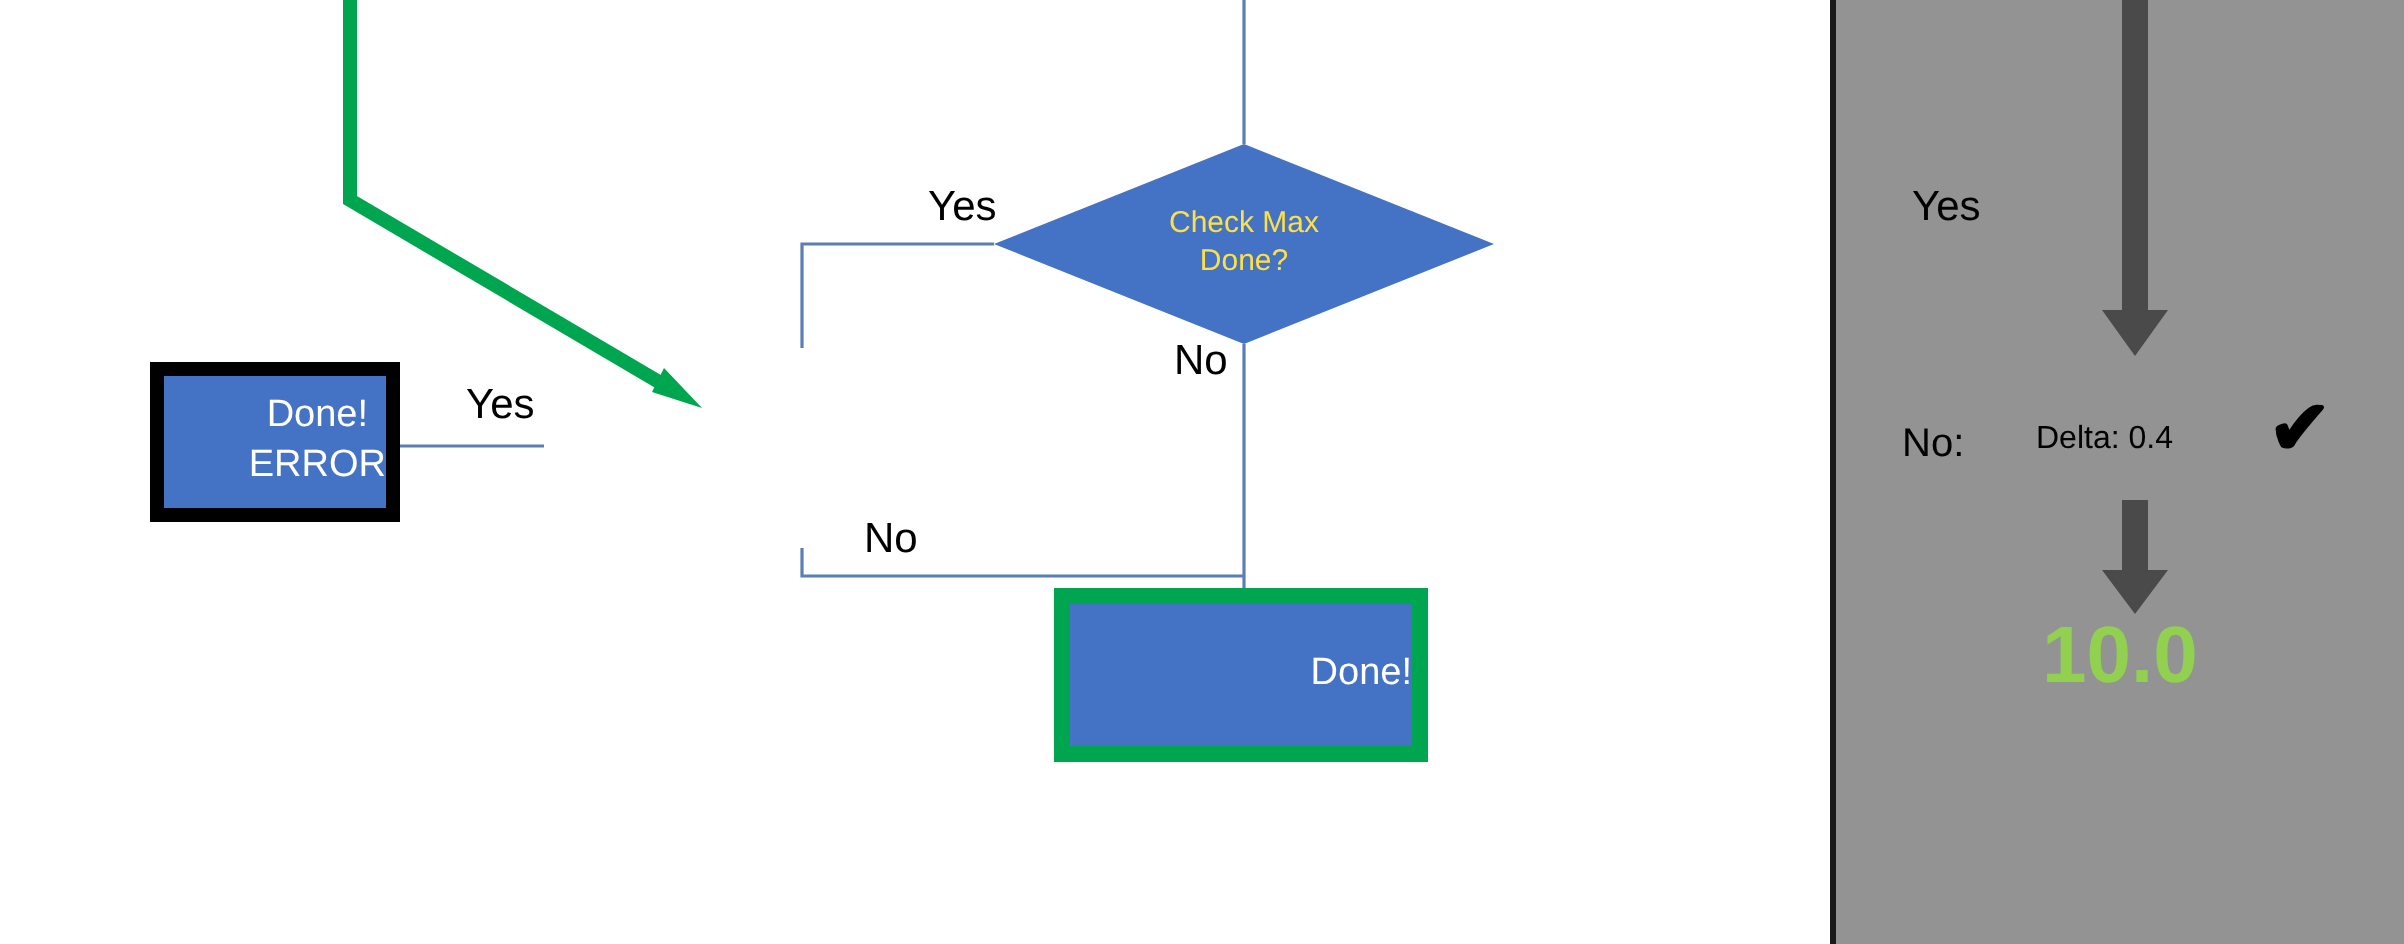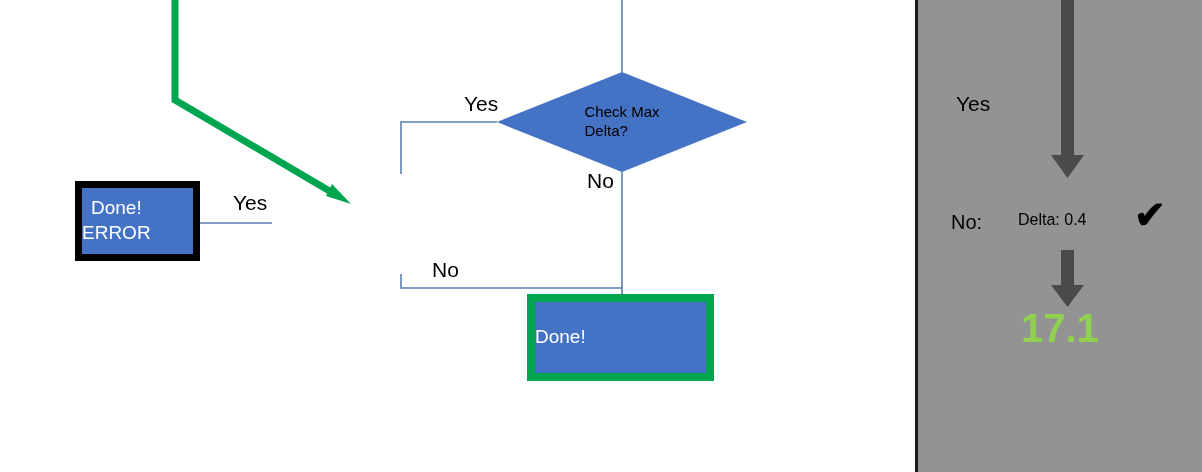--- a/index.html
+++ b/index.html
@@ -34,22 +34,22 @@
   }
 
   
   .diamond {
     position: absolute;
     background: #4472C4;
     clip-path: polygon(50% 0%, 100% 50%, 50% 100%, 0% 50%);
     display: flex;
     align-items: center;
     justify-content: center;
-    text-align: left;
-    color: #000000;
+    text-align: center;
+    color: #fde047;
     line-height: 1.25;
   }
   #diamond-check-max {
     left: 497px;
     top: 72px;
     width: 250px;
     height: 100px;
     font-size: 15px;
   }
   #diamond-rate-gt {
@@ -62,21 +62,21 @@
   .diamond .dlabel {
     max-width: 58%;
   }
 
   
   .term-box {
     position: absolute;
     background: #4472C4;
     display: flex;
     align-items: center;
-    justify-content: flex-start;
+    justify-content: flex-end;
     text-align: center;
     color: #ffffff;
     line-height: 1.3;
   }
   #box-done-error {
     left: 75px;
     top: 181px;
     width: 125px;
     height: 80px;
     border: 7px solid #000000;
@@ -166,21 +166,21 @@
 
       <path d="M 401 274 L 401 288 L 622 288" fill="none" stroke="#5B7FB4" stroke-width="1.6"></path>
 
       <path d="M 175 0 L 175 100 L 338 196" fill="none" stroke="#00A550" stroke-width="7" stroke-linejoin="miter"></path>
       <polygon points="351,204 326,196 332,184" fill="#00A550"></polygon>
     </svg>
 
     <div class="diamond" id="diamond-check-max">
       <div class="dlabel">
         <span>Check Max</span><br>
-        <span>Delta?</span>
+        <span>Done?</span>
       </div>
     </div>
 
 
     <div class="term-box" id="box-done-error">
       <div>
         <span>Done!</span><br>
         <span>ERROR</span>
       </div>
     </div>
@@ -211,16 +211,16 @@
     </svg>
 
     <div class="panel-text" id="panel-yes">Yes</div>
 
     <div class="panel-text" id="panel-no">No:</div>
 
     <div class="panel-text" id="panel-delta">Delta: 0.4</div>
 
     <div class="panel-text" id="panel-check">✔</div>
 
-    <div class="panel-text" id="panel-value">17.1</div>
+    <div class="panel-text" id="panel-value">10.0</div>
   </div>
 
 </div>
 
 </body></html>

